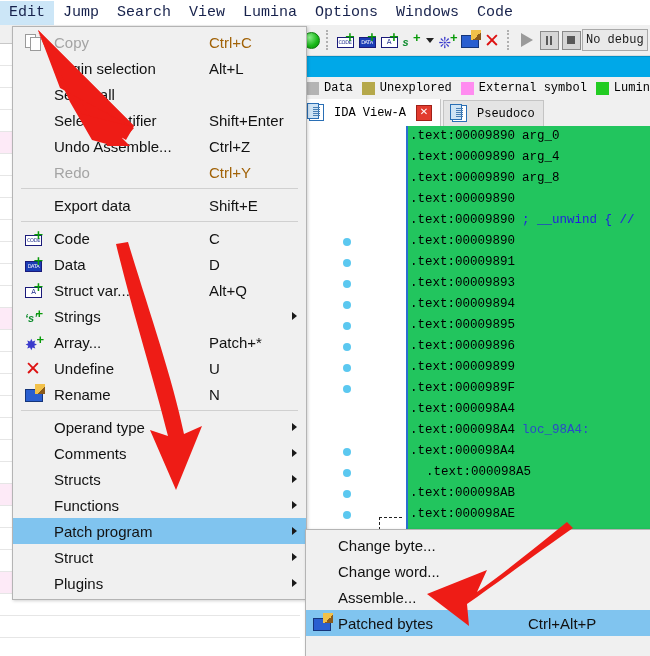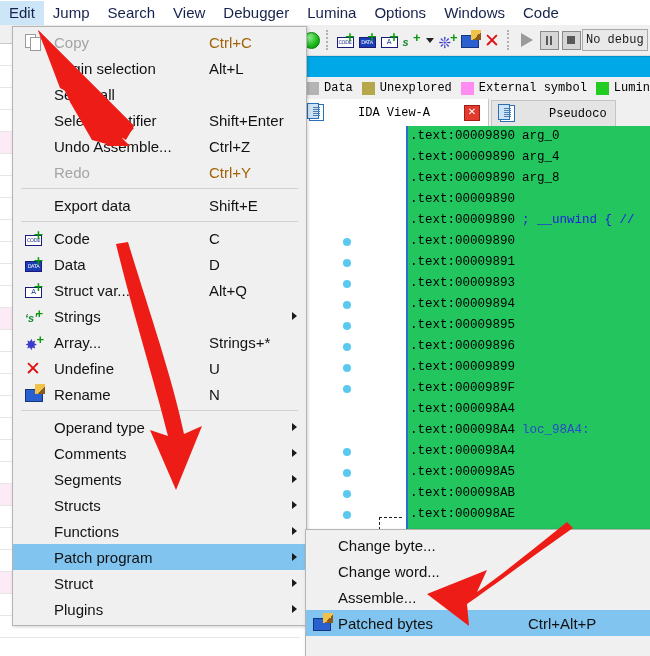--- a/index.html
+++ b/index.html
@@ -19,20 +19,21 @@
 
   
   #menubar {
     position: absolute;
     left: 0; top: 0;
     width: 650px; height: 25px;
     background: #ffffff;
     display: flex;
     align-items: center;
     z-index: 40;
+    font-family: Liberation Mono, monospace;
   }
   .menubar-item {
     padding: 3px 9px 4px 9px;
     font-size: 15px;
     line-height: 17px;
     color: #17224c;
     white-space: nowrap;
     cursor: default;
   }
   .menubar-item.active {
@@ -269,21 +270,20 @@
     align-items: center;
     height: 25px;
     padding: 0 8px;
     margin-right: 2px;
     background: #e4e4e4;
     border: 1px solid #c4c4c4;
     border-bottom: none;
     font-family: "Liberation Mono", monospace;
     font-size: 12px;
     white-space: nowrap;
-    gap: 24px;
   }
   .tab.active {
     background: #ffffff;
     height: 27px;
   }
   .tab-doc-icon {
     position: relative;
     width: 13px; height: 15px;
     background: #ffffff;
     border: 1px solid #2a6fb5;
@@ -643,38 +643,37 @@
         <div class="dline" style="top: 126px;"><span class="addr">.text:00009891</span></div>
         <div class="dline" style="top: 147px;"><span class="addr">.text:00009893</span></div>
         <div class="dline" style="top: 168px;"><span class="addr">.text:00009894</span></div>
         <div class="dline" style="top: 189px;"><span class="addr">.text:00009895</span></div>
         <div class="dline" style="top: 210px;"><span class="addr">.text:00009896</span></div>
         <div class="dline" style="top: 231px;"><span class="addr">.text:00009899</span></div>
         <div class="dline" style="top: 252px;"><span class="addr">.text:0000989F</span></div>
         <div class="dline" style="top: 273px;"><span class="addr">.text:000098A4</span></div>
         <div class="dline" style="top: 294px;"><span class="addr">.text:000098A4</span><span class=" lbl" style="margin-left: 7px;">loc_98A4:</span></div>
         <div class="dline" style="top: 315px;"><span class="addr">.text:000098A4</span></div>
-        <div class="dline" style="top: 336px;"><span class="addr">.text:000098A5</span></div>
+        <div class="dline" style="top: 336px; margin-left: 16px;"><span class="addr">.text:000098A5</span></div>
         <div class="dline" style="top: 357px; text-align: center;"><span class="addr">.text:000098AB</span></div>
         <div class="dline" style="top: 378px;"><span class="addr">.text:000098AE</span></div>
         <div class="dline" style="top: 399px;"><span class="addr">.text:000098B1</span></div>
         <div class="dline" style="top: 420px;"><span class="addr">.text:000098B4</span></div>
       </div>
     <div id="dashbox"></div>
   </div>
 
   <div id="bottom-strip"></div>
 </div>
 
 <div id="menubar">
     <div class="menubar-item active">Edit</div>
     <div class="menubar-item">Jump</div>
     <div class="menubar-item">Search</div>
     <div class="menubar-item">View</div>
-    <div class="menubar-item">Debugger</div>
     <div class="menubar-item">Lumina</div>
     <div class="menubar-item">Options</div>
     <div class="menubar-item">Windows</div>
     <div class="menubar-item">Code</div>
   </div>
 
 <div id="edit-menu">
     <div class="mi disabled">
       <span class="mi-icon">
         <span class="copy-icon"></span>
@@ -754,21 +753,21 @@
       <span class="sub-arrow"></span>
     </div>
     <div class="mi">
       <span class="mi-icon">
         <span class="arr-icon">
           <span class="star">✸</span>
           <span class="plus" style="position: absolute; right: 0px; top: -2px; color: rgb(10, 154, 10); font-size: 13px; font-weight: bold;">+</span>
         </span>
       </span>
       <span>Array...</span>
-      <span class="accel">Strings+*</span>
+      <span class="accel">Patch+*</span>
     </div>
     <div class="mi">
       <span class="mi-icon">
         <span class="x-icon">✕</span>
       </span>
       <span>Undefine</span>
       <span class="accel">U</span>
     </div>
     <div class="mi">
       <span class="mi-icon">
@@ -782,25 +781,20 @@
     </div>
     <div class="sep"></div>
     <div class="mi">
       <span class="mi-icon"></span>
       <span>Operand type</span>
       <span class="sub-arrow"></span>
     </div>
     <div class="mi">
       <span class="mi-icon"></span>
       <span>Comments</span>
-      <span class="sub-arrow"></span>
-    </div>
-    <div class="mi">
-      <span class="mi-icon"></span>
-      <span>Segments</span>
       <span class="sub-arrow"></span>
     </div>
     <div class="mi">
       <span class="mi-icon"></span>
       <span>Structs</span>
       <span class="sub-arrow"></span>
     </div>
     <div class="mi">
       <span class="mi-icon"></span>
       <span>Functions</span>

